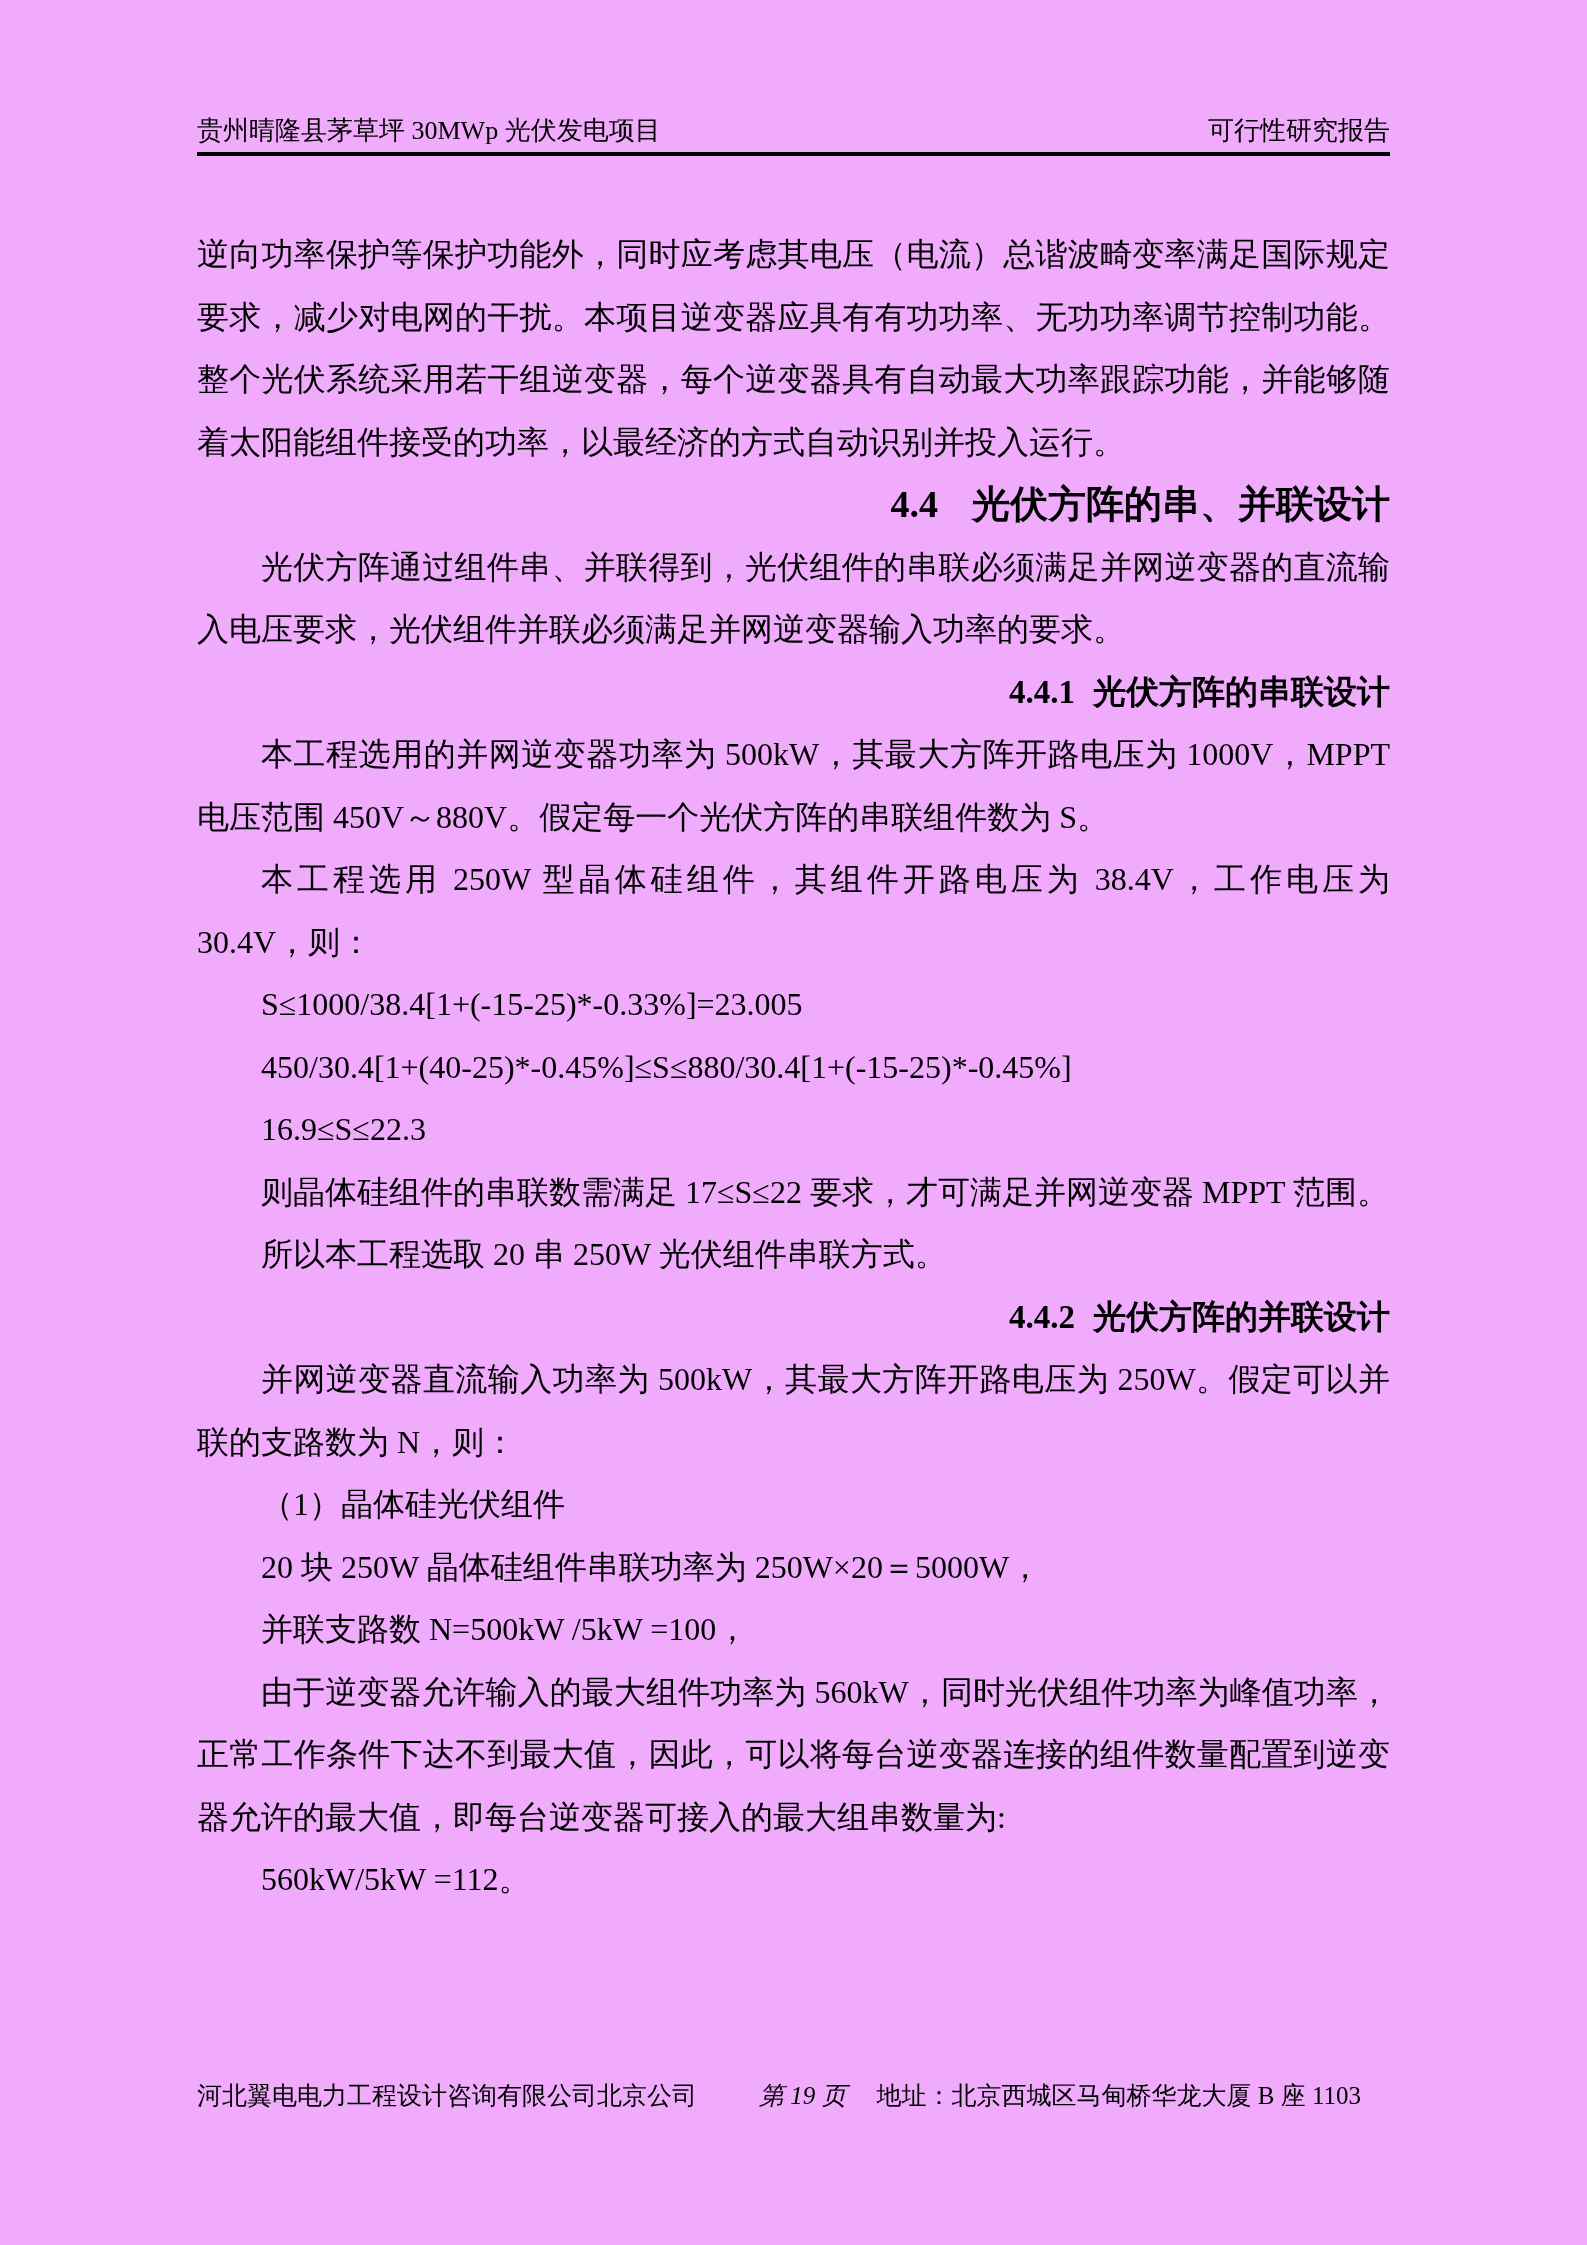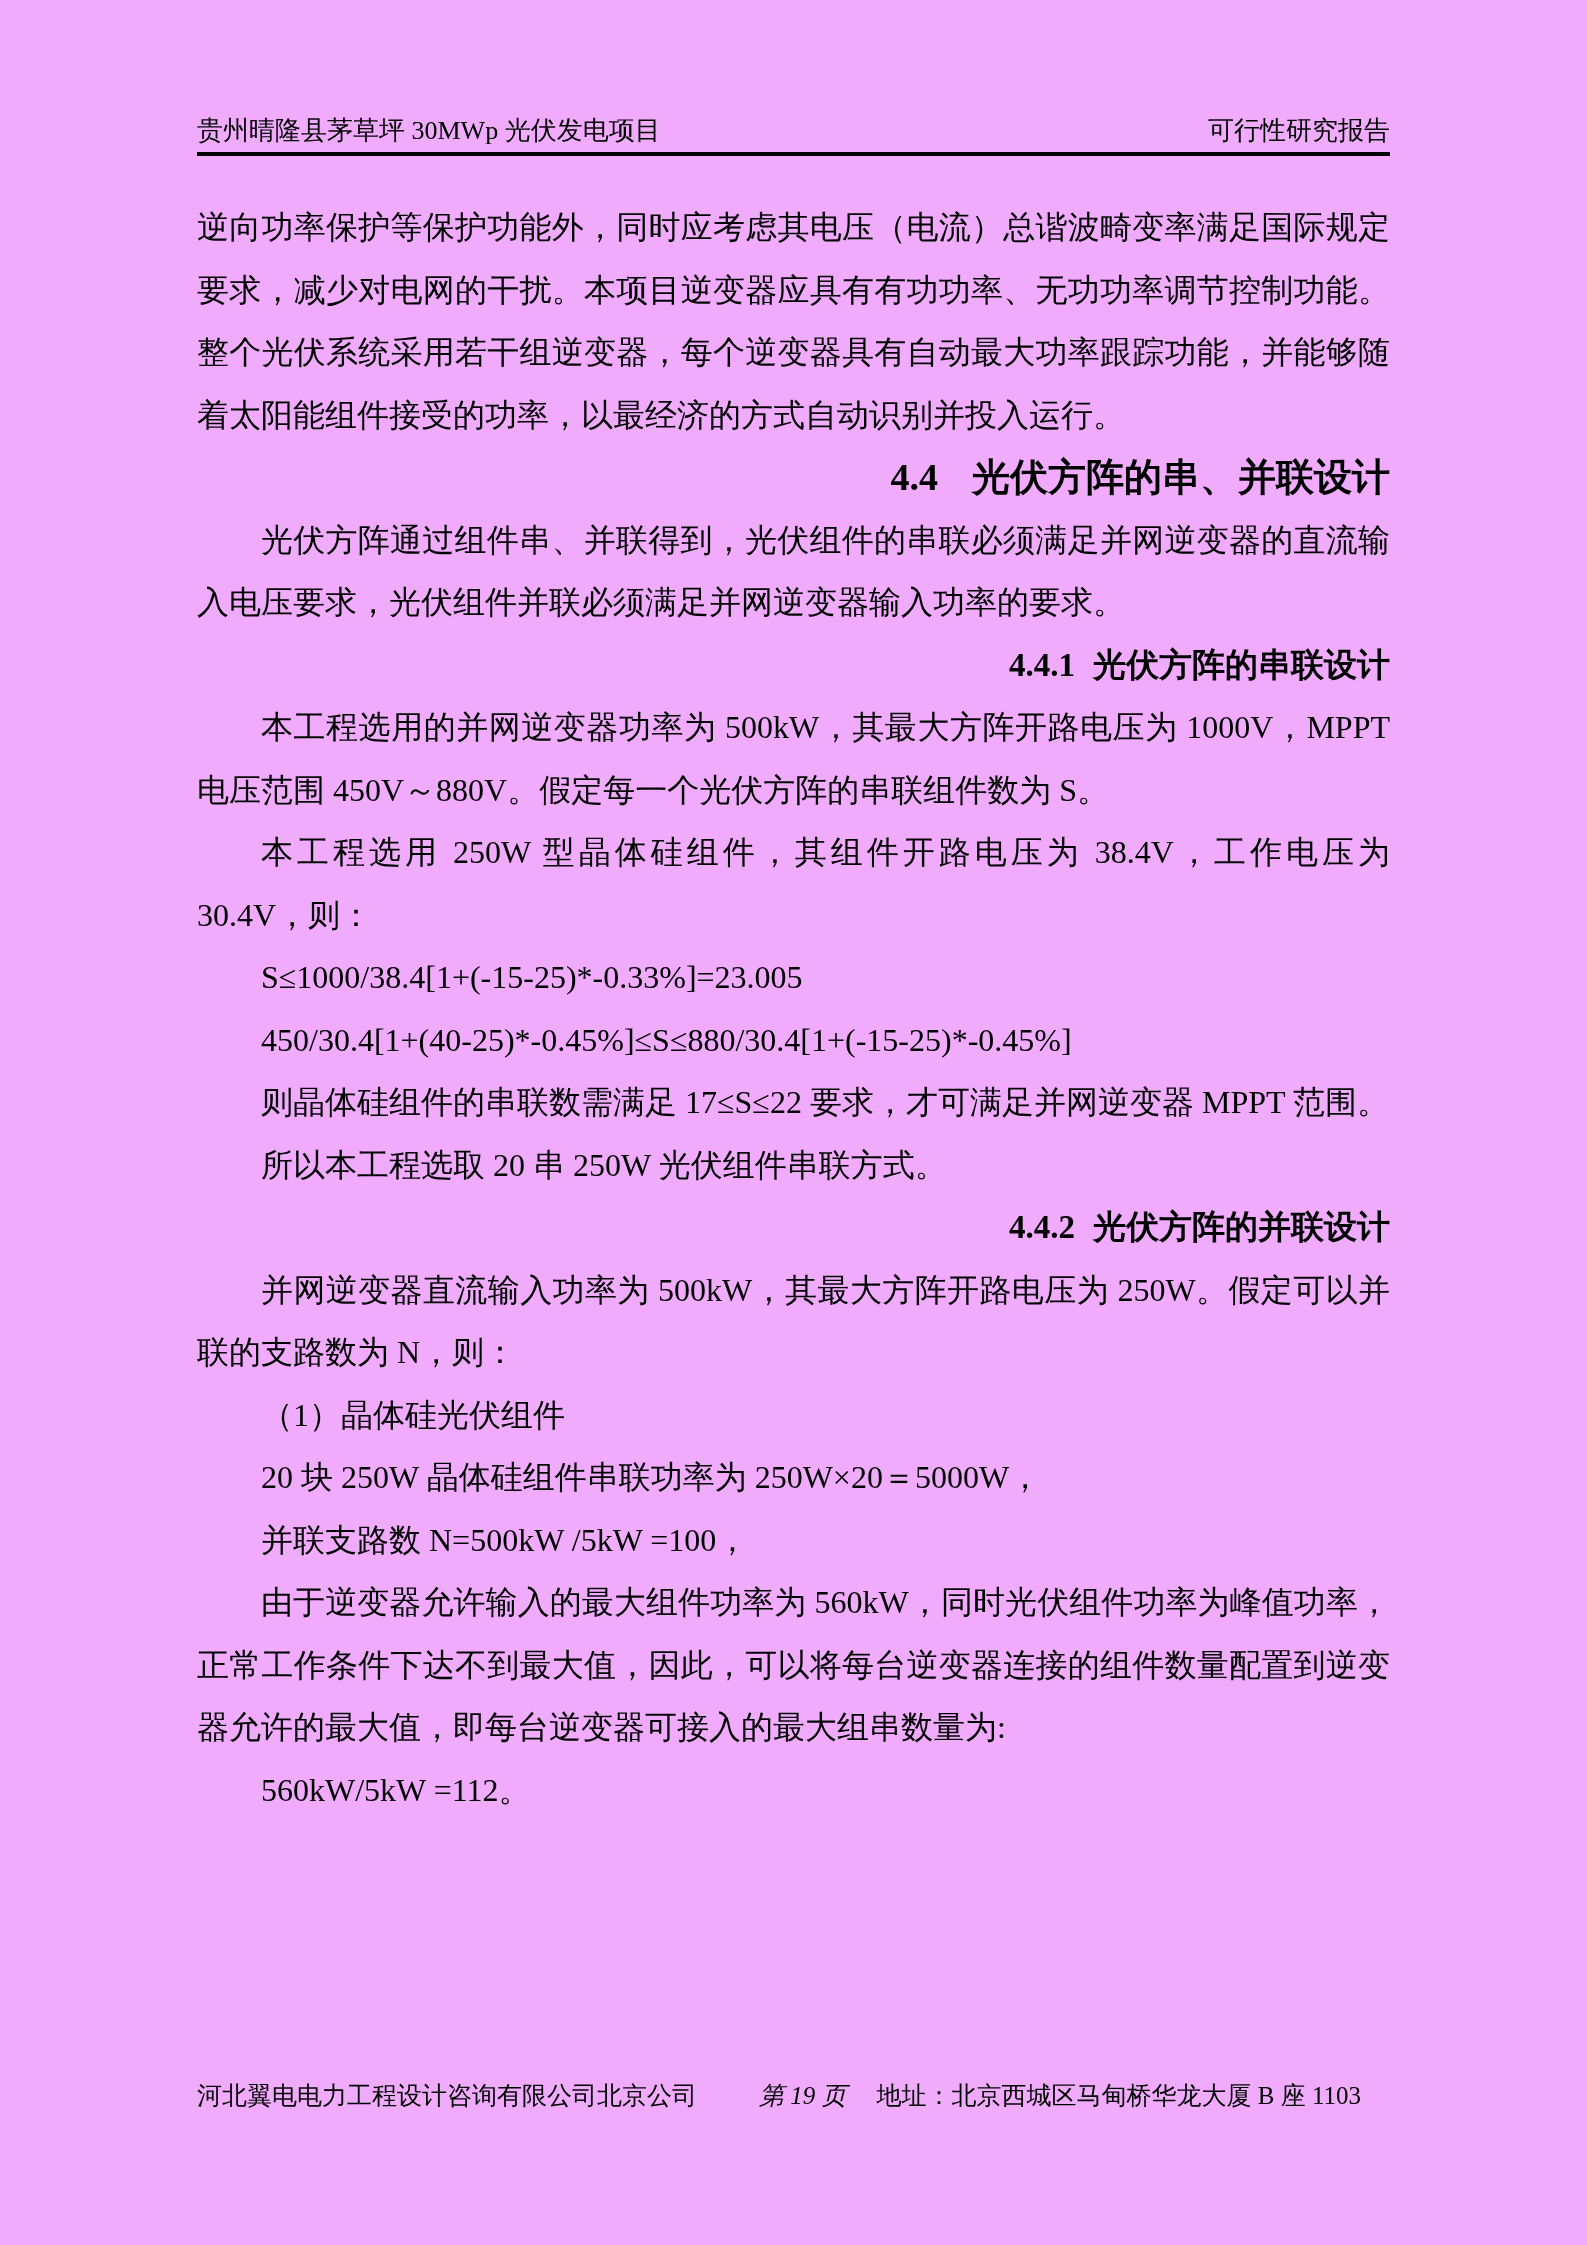--- a/index.html
+++ b/index.html
@@ -15,21 +15,21 @@
   .hdr{
     position:absolute;left:197px;right:197px;top:0;height:146px;
     box-sizing:content-box;
     border-bottom:4px solid #000;
     display:flex;justify-content:space-between;align-items:flex-end;
     padding-bottom:6px;
     font-size:26px;line-height:1.2;
   }
   
   .doc{
-    position:absolute;left:197px;right:197px;top:196px;
+    position:absolute;left:197px;right:197px;top:223px;
     font-size:32px;line-height:62.5px;
     text-align:justify;
   }
   .doc p{margin:0;text-indent:2em;}
   .doc p.flush{text-indent:0;}
   .doc p.eq{text-indent:2em;text-align:left;}
   .h1,.h2{margin:0;line-height:62.5px;font-weight:bold;text-align:right;text-indent:0;}
   .h1{font-size:38px;}
   .h2{font-size:33px;}
   .h1 .num{margin-right:34px;}
@@ -63,20 +63,21 @@
     <p>光伏方阵通过组件串、并联得到，光伏组件的串联必须满足并网逆变器的直流输入电压要求，光伏组件并联必须满足并网逆变器输入功率的要求。</p>
 
     <h2 class="h2"><span class="num">4.4.1</span><span>光伏方阵的串联设计</span></h2>
 
     <p>本工程选用的并网逆变器功率为 500kW，其最大方阵开路电压为 1000V，MPPT 电压范围 450V～880V。假定每一个光伏方阵的串联组件数为 S。</p>
 
     <p>本工程选用 250W 型晶体硅组件，其组件开路电压为 38.4V，工作电压为 30.4V，则：</p>
 
     <p class="eq">S≤1000/38.4[1+(-15-25)*-0.33%]=23.005</p>
     <p class="eq">450/30.4[1+(40-25)*-0.45%]≤S≤880/30.4[1+(-15-25)*-0.45%]</p>
+    <p class="eq">16.9≤S≤22.3</p>
 
     <p>则晶体硅组件的串联数需满足 17≤S≤22 要求，才可满足并网逆变器 MPPT 范围。</p>
 
     <p>所以本工程选取 20 串 250W 光伏组件串联方式。</p>
 
     <h2 class="h2"><span class="num">4.4.2</span><span>光伏方阵的并联设计</span></h2>
 
     <p>并网逆变器直流输入功率为 500kW，其最大方阵开路电压为 250W。假定可以并联的支路数为 N，则：</p>
 
     <p class="eq">（1）晶体硅光伏组件</p>

